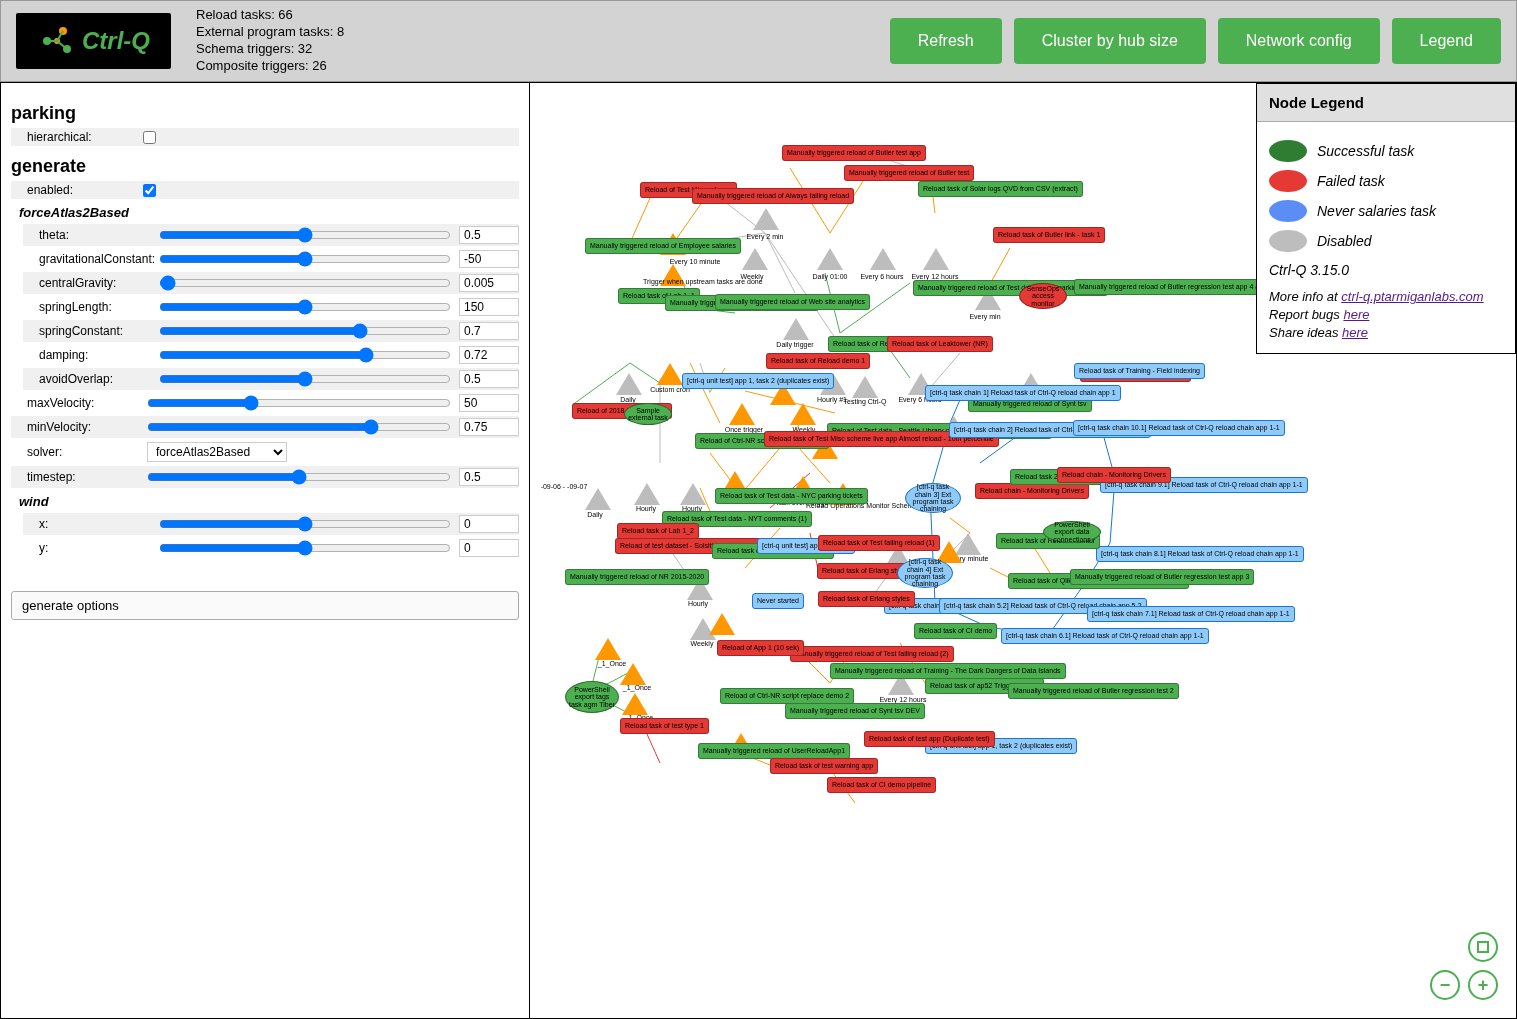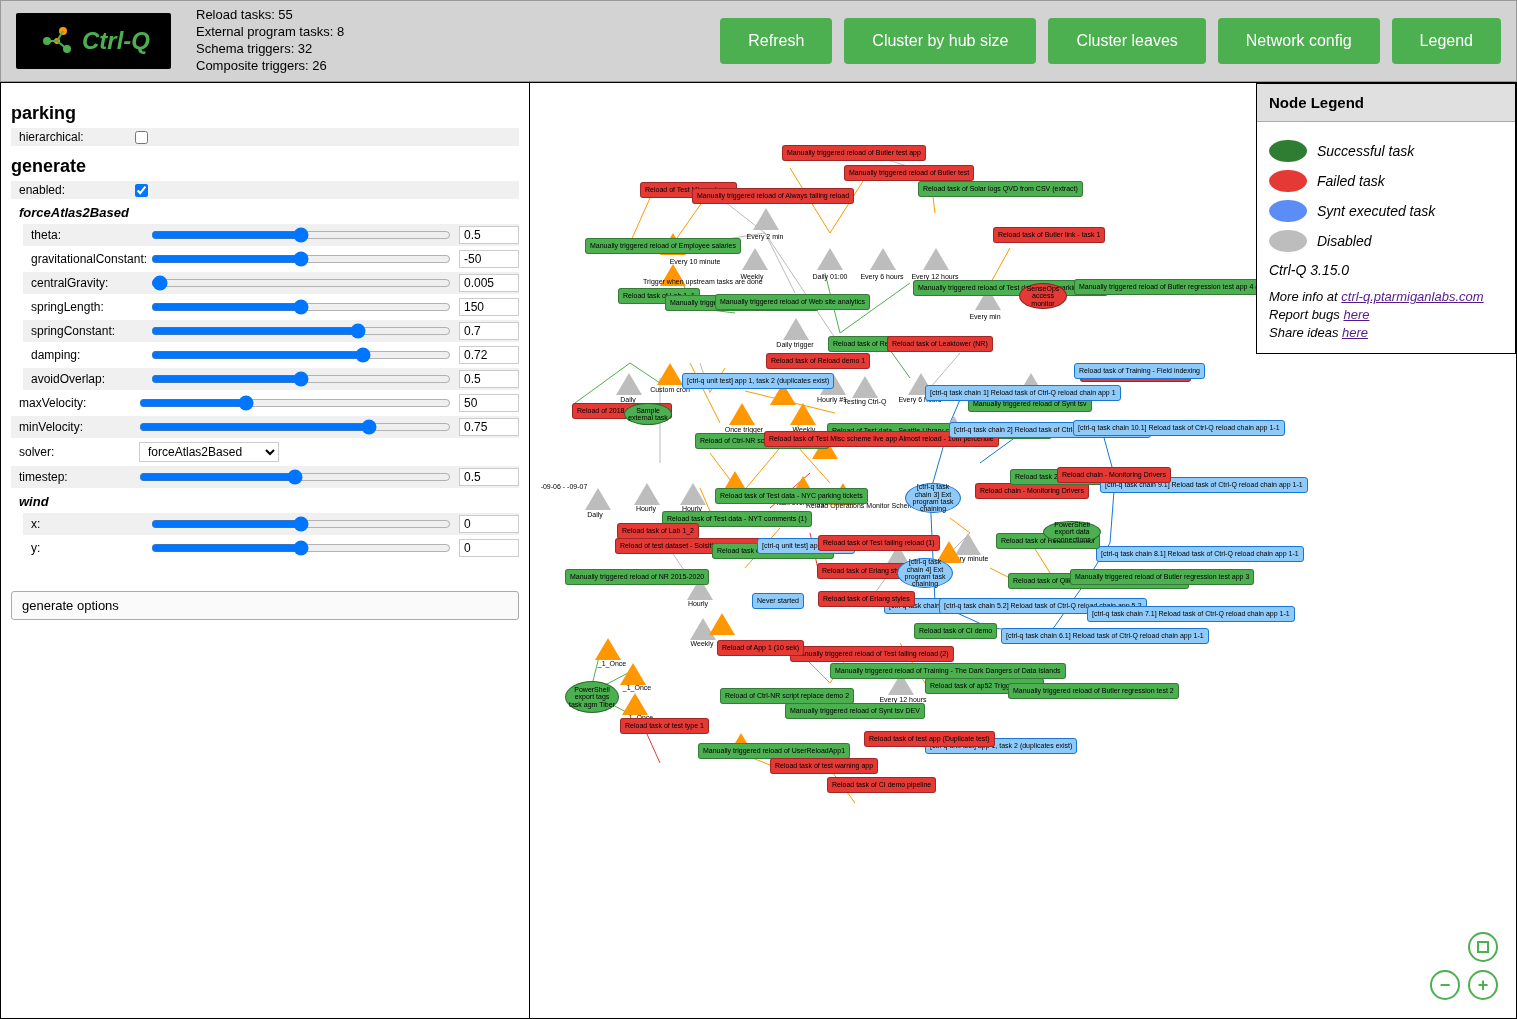--- a/index.html
+++ b/index.html
@@ -15,21 +15,21 @@
 .hbtn { background: #4caf50; color: #fff; border: none; padding: 14px 28px; font-size: 16px; border-radius: 4px; cursor: pointer; }
 
 
 .main { display: flex; height: calc(100% - 82px); position: relative; }
 
 
 .left-panel { width: 530px; border: 1px solid #000; padding: 10px; background: #fff; overflow-y: auto; position: relative; }
 .left-panel h3 { font-size: 18px; font-weight: bold; margin: 10px 0 4px 0; }
 .control-row { display: flex; align-items: center; margin: 2px 0; padding: 2px 0; }
 .control-row.alt { background: #f0f0f0; }
-.control-label { width: 120px; font-size: 12px; padding-left: 8px; flex-shrink: 0; }
+.control-label { width: 120px; font-size: 12px; padding-left: 8px; flex-shrink: 0; margin-left: 8px; }
 .control-slider { flex: 1; margin: 0 8px; }
 .control-value { width: 60px; border: 1px solid #ccc; font-size: 12px; padding: 1px 4px; background: #fff; }
 .sub-label { font-weight: bold; font-style: italic; font-size: 13px; padding: 4px 0 2px 8px; }
 input[type="range"] { width: 100%; }
 input[type="checkbox"] { margin-left: 4px; }
 select.control-value { width: 140px; }
 .gen-options { border: 1px solid #aaa; background: #fafafa; padding: 6px 10px; margin-top: 30px; width: 100%; cursor: pointer; font-size: 13px; text-align: left; border-radius: 3px; }
 
 
 .canvas-wrap { flex: 1; border: 1px solid #000; border-left: none; position: relative; background: #fff; overflow: hidden; }
@@ -92,29 +92,28 @@
         <circle cx="30" cy="28" r="4" fill="#4caf50"></circle>
         <circle cx="20" cy="20" r="3" fill="#ff9800"></circle>
         <line x1="10" y1="20" x2="20" y2="20" stroke="#4caf50" stroke-width="2"></line>
         <line x1="26" y1="10" x2="20" y2="20" stroke="#4caf50" stroke-width="2"></line>
         <line x1="30" y1="28" x2="20" y2="20" stroke="#4caf50" stroke-width="2"></line>
       </svg>
     </span>
     <span class="logo-text">Ctrl-Q</span>
   </div>
   <div class="stats">
-    <div>Reload tasks: 55</div>
+    <div>Reload tasks: 66</div>
     <div>External program tasks: 8</div>
     <div>Schema triggers: 32</div>
     <div>Composite triggers: 26</div>
   </div>
   <div class="header-buttons">
     <button class="hbtn">Refresh</button>
     <button class="hbtn">Cluster by hub size</button>
-    <button class="hbtn">Cluster leaves</button>
     <button class="hbtn">Network config</button>
     <button class="hbtn">Legend</button>
   </div>
 </div>
 
 <div class="main">
 
   <div class="left-panel">
 
     <h3>parking</h3>
@@ -453,21 +452,21 @@
         <div class="legend-row">
           <div class="legend-swatch sw-green"></div>
           <span>Successful task</span>
         </div>
         <div class="legend-row">
           <div class="legend-swatch sw-red"></div>
           <span>Failed task</span>
         </div>
         <div class="legend-row">
           <div class="legend-swatch sw-blue"></div>
-          <span>Synt executed task</span>
+          <span>Never salaries task</span>
         </div>
         <div class="legend-row">
           <div class="legend-swatch sw-grey"></div>
           <span>Disabled</span>
         </div>
         <div class="version">Ctrl-Q 3.15.0</div>
         <div class="moreinfo">
           <span>More info at </span><a href="#">ctrl-q.ptarmiganlabs.com</a><br>
           <span>Report bugs </span><a href="#">here</a><br>
           <span>Share ideas </span><a href="#">here</a>

